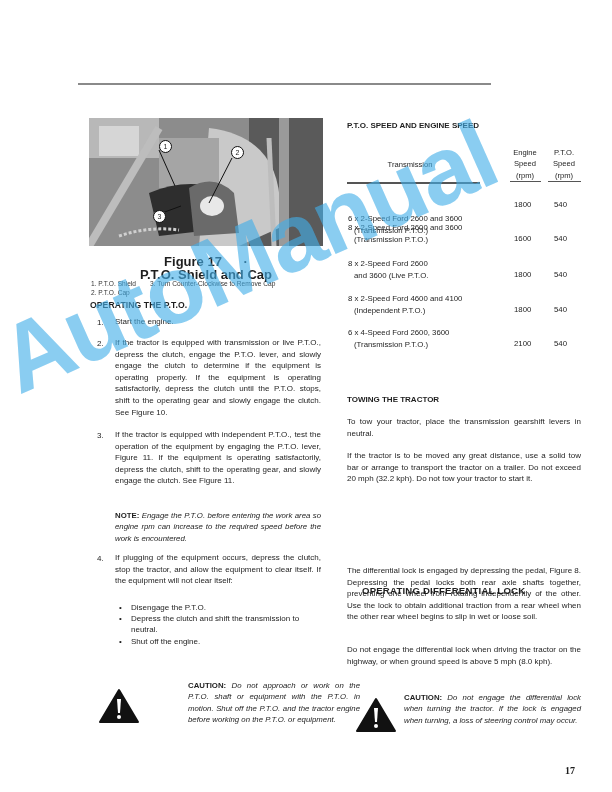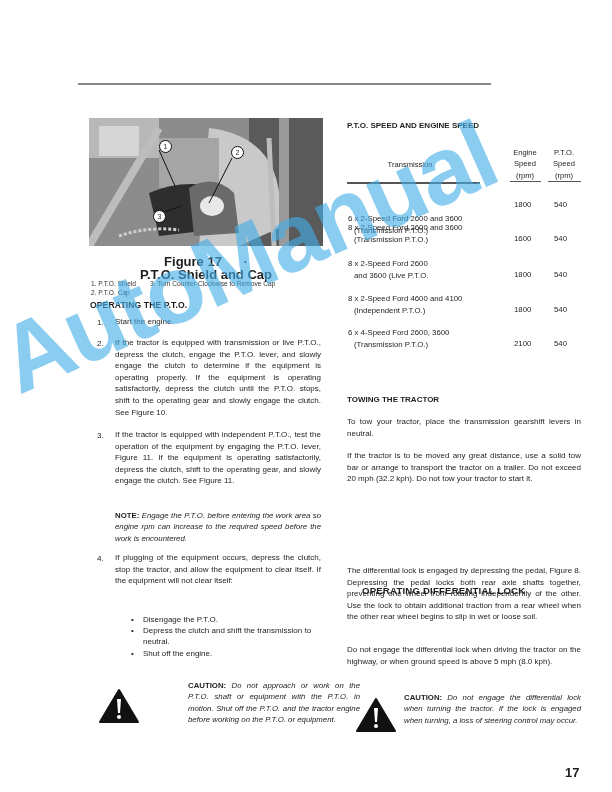--- a/index.html
+++ b/index.html
@@ -15,37 +15,37 @@
   .fig-title { position: absolute; left: 89px; width: 234px; text-align: center;
                font-weight: bold; font-size: 13px; }
   .fig-legend { position: absolute; font-size: 6.6px; color: #333; }
 
   .h-left { position: absolute; left: 78px; top: 300px; font-weight: bold; font-size: 8.6px; letter-spacing: 0.1px; }
 
   .list-num { position: absolute; font-size: 8px; }
   .para { position: absolute; font-size: 8px; line-height: 11.6px; text-align: justify; }
   .note { position: absolute; font-size: 7.8px; line-height: 11.4px; text-align: justify; font-style: italic; }
   .note b { font-style: normal; }
-  .bullets { position: absolute; font-size: 8px; line-height: 11.2px; margin: 16px; padding: 0; list-style: none; }
+  .bullets { position: absolute; font-size: 8px; line-height: 11.2px; margin: 4px; padding: 0; list-style: none; }
   .bullets li { position: relative; padding-left: 12px; }
   .bullets li::before { content: "•"; position: absolute; left: 0; top: 0; }
 
   .caution { position: absolute; font-size: 7.8px; line-height: 11.4px; text-align: justify; font-style: italic; }
   .caution b { font-style: normal; font-weight: bold; }
   .warn-icon { position: absolute; }
 
   
   .h-right { position: absolute; font-weight: bold; font-size: 8px; }
   .tbl-h { position: absolute; font-size: 7.6px; text-align: center; line-height: 11.4px; }
   .tbl-rule { position: absolute; height: 1.5px; background: #555; }
   .tbl-row-label { position: absolute; font-size: 7.8px; line-height: 11.6px; }
   .tbl-val { position: absolute; font-size: 7.8px; }
 
   .h-center { position: absolute; font-weight: bold; font-size: 9.6px; letter-spacing: 0.2px; }
-  .page-num { position: absolute; left: 565px; top: 765px; font-weight: bold; font-size: 13px; }
+  .page-num { position: absolute; left: 565px; top: 765px; font-weight: bold; font-size: 10px; font-family: Liberation Serif, serif; }
 
   .watermark { position: absolute; left: 28px; top: 305px; font-family: "Liberation Sans", sans-serif;
                font-weight: bold; font-size: 96px; color: rgba(66,174,232,0.62);
                transform: rotate(-24deg); transform-origin: left bottom; white-space: nowrap;
                letter-spacing: -2px; pointer-events: none; }
 </style>
 </head>
 <body>
 
 <div class="top-rule"></div>

